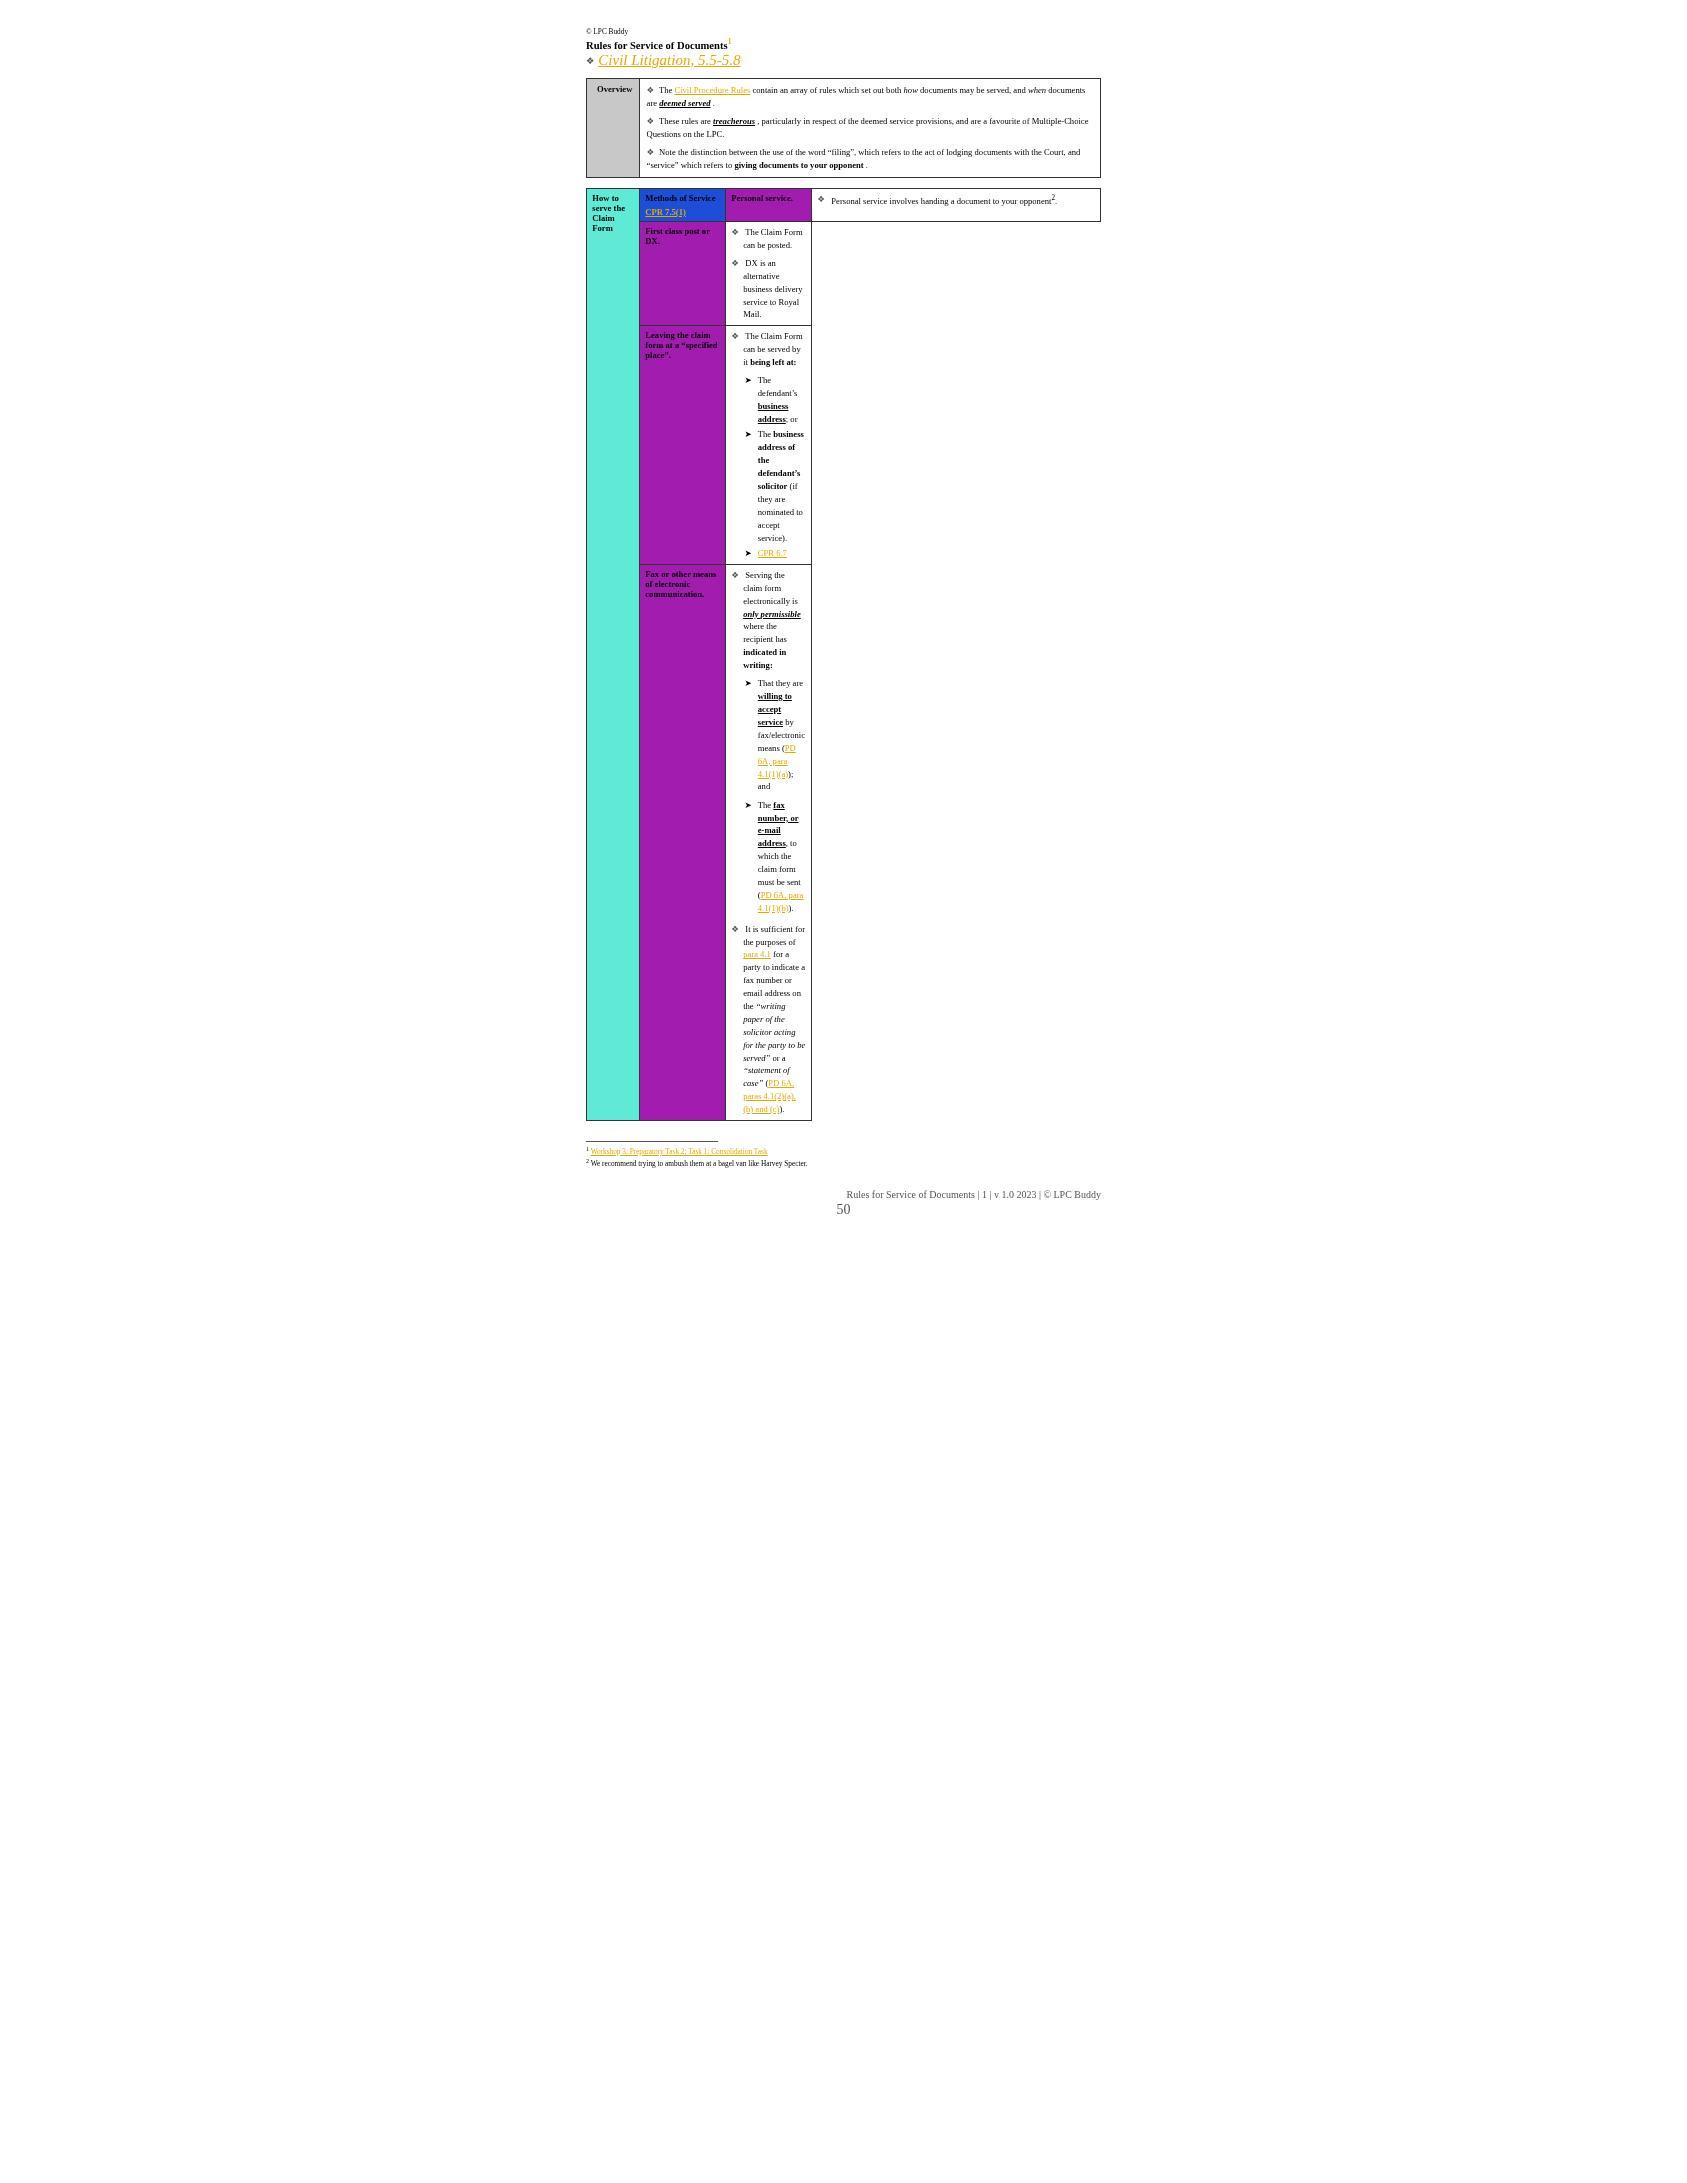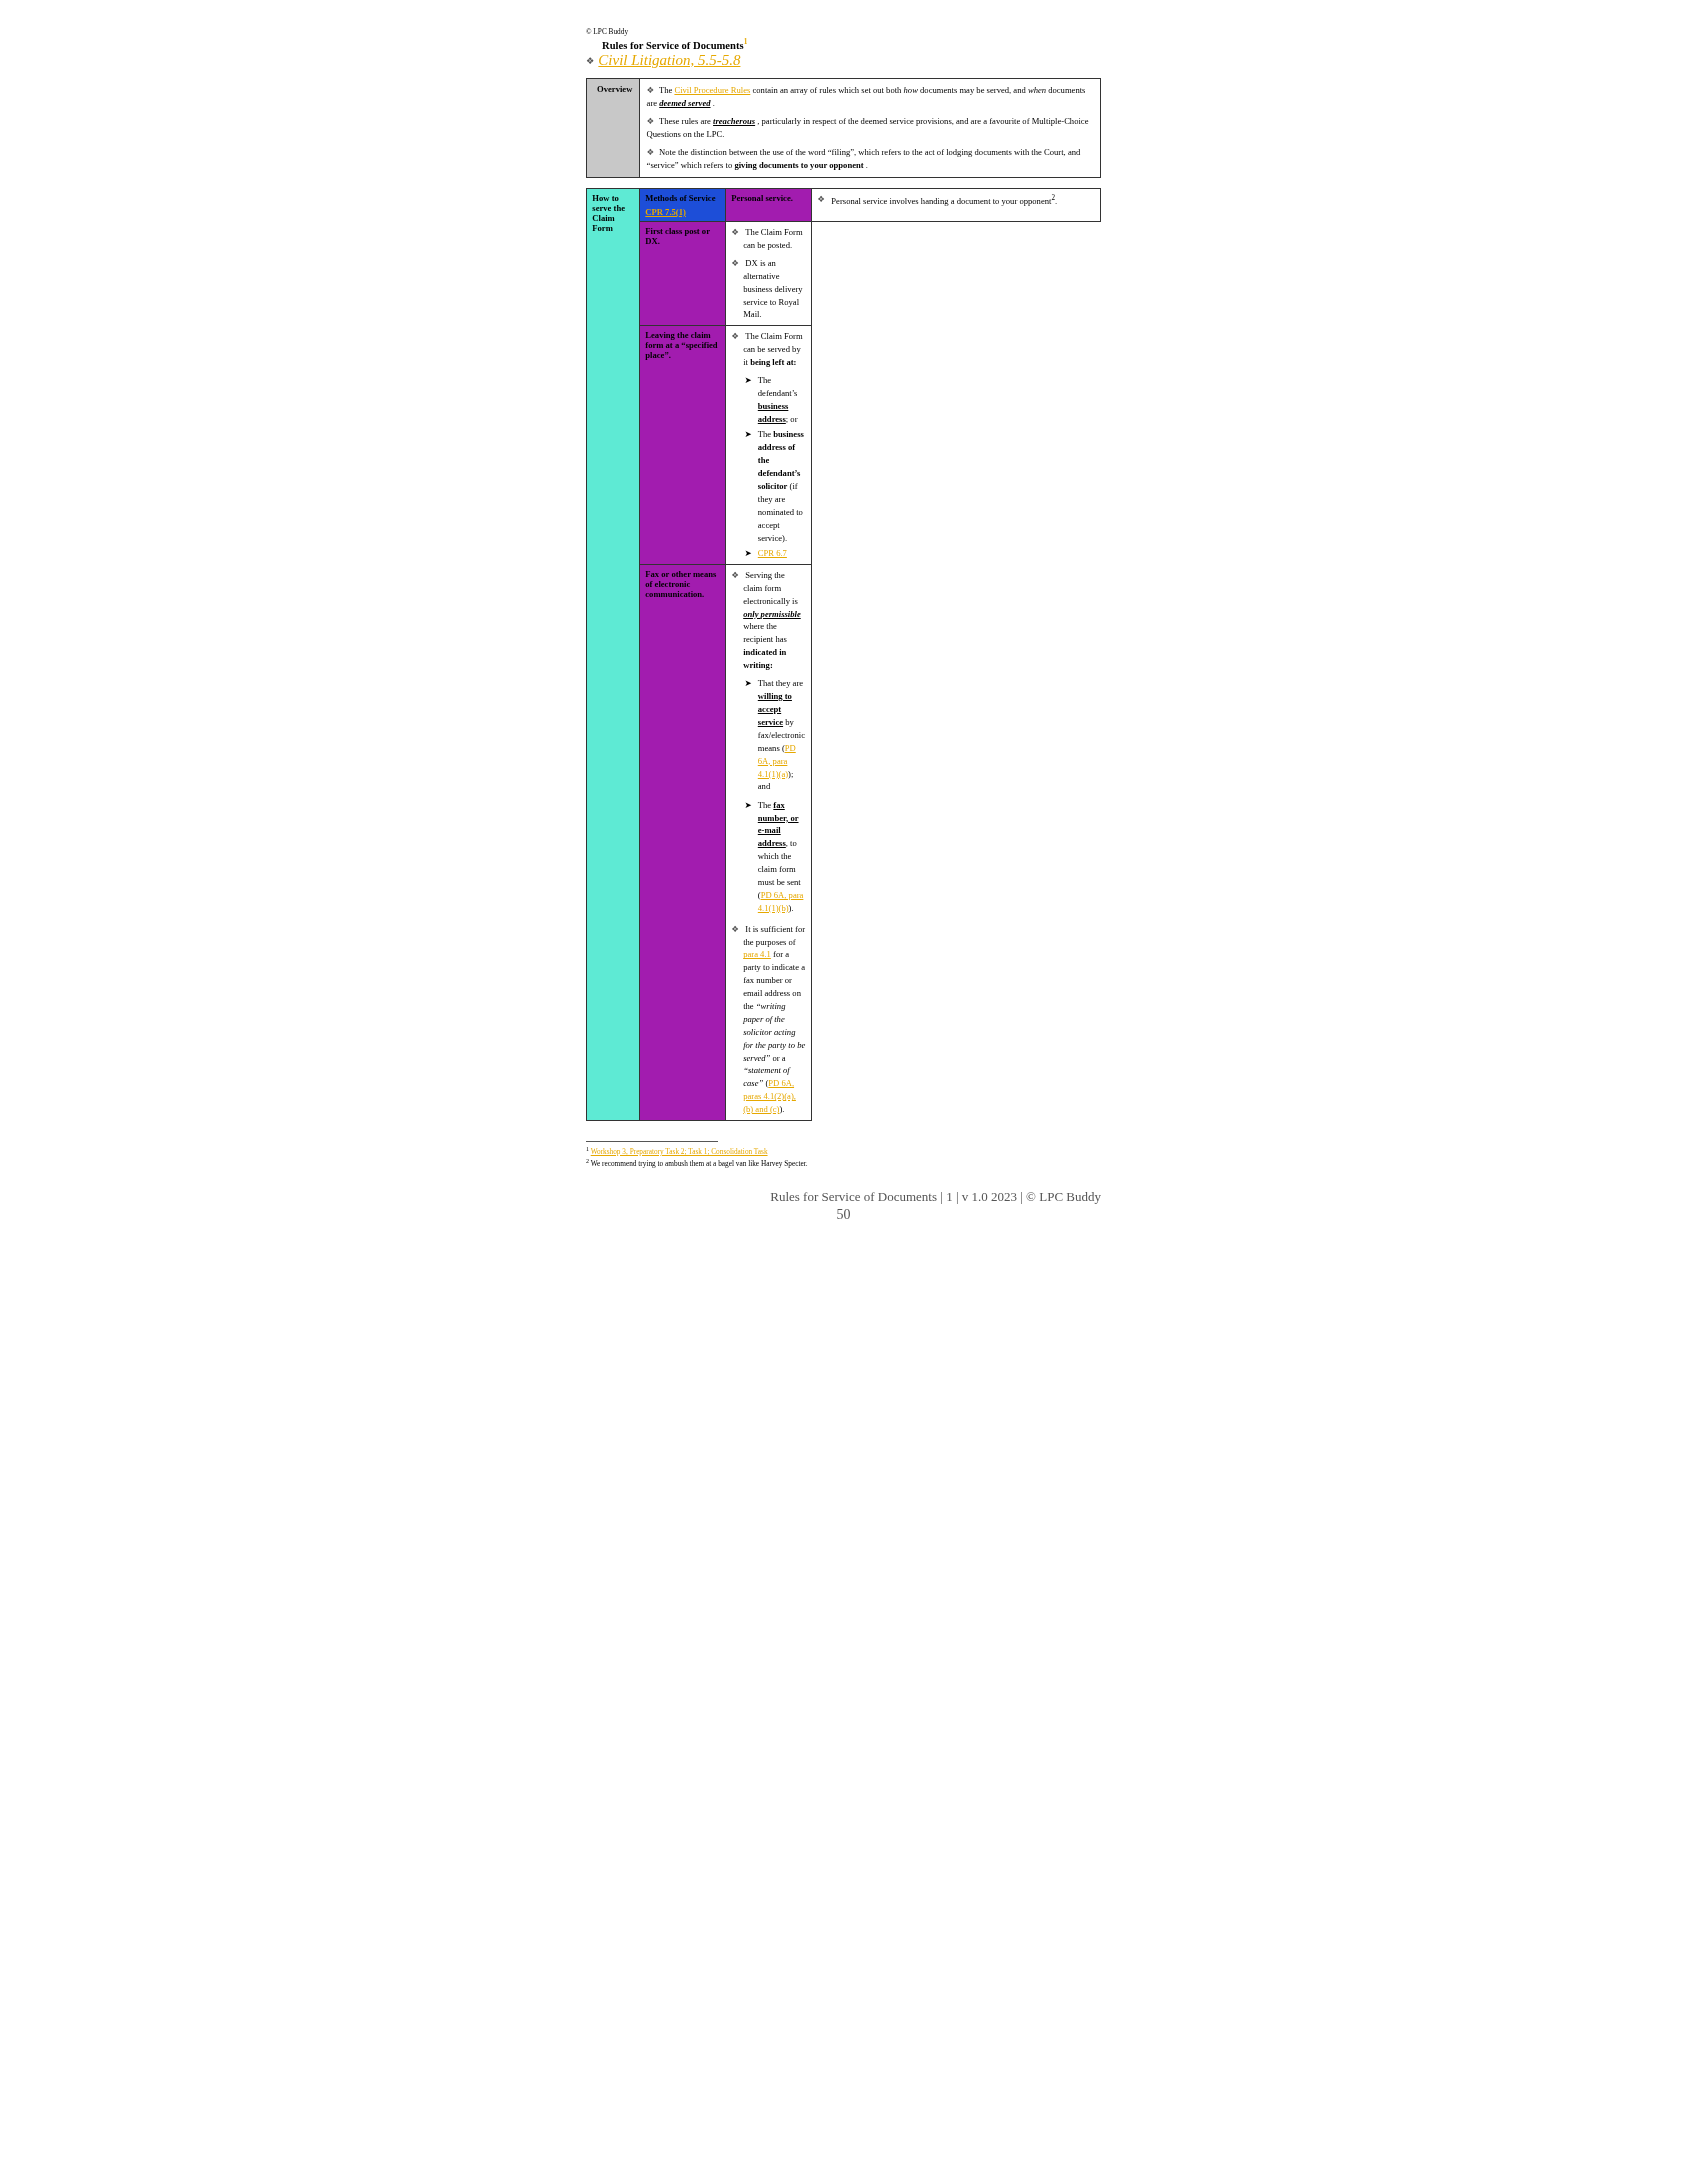--- a/index.html
+++ b/index.html
@@ -13,21 +13,20 @@
       margin: 0 auto;
     }
     .copyright {
       font-size: 7.3px;
       margin-bottom: 1.3px;
     }
     .page-title {
       font-size: 10.6px;
       font-weight: bold;
       margin-bottom: 1.3px;
-      margin-left: 16px;
     }
     .page-title sup {
       color: #e6a800;
       font-size: 7.3px;
     }
     .subtitle-link {
       color: #e6a800;
       font-style: italic;
       font-size: 15px;
       text-decoration: underline;
@@ -131,21 +130,21 @@
       margin-bottom: 4px;
     }
     .footnote {
       font-size: 7.3px;
       margin-bottom: 2px;
     }
     .footnote sup {
       font-size: 6px;
     }
     .footer-rule {
-      font-size: 13px;
+      font-size: 10px;
       text-align: right;
       color: #555;
       margin-bottom: 2.6px;
     }
     .page-number {
       text-align: center;
       font-size: 14px;
       color: #555;
     }
   </style>

